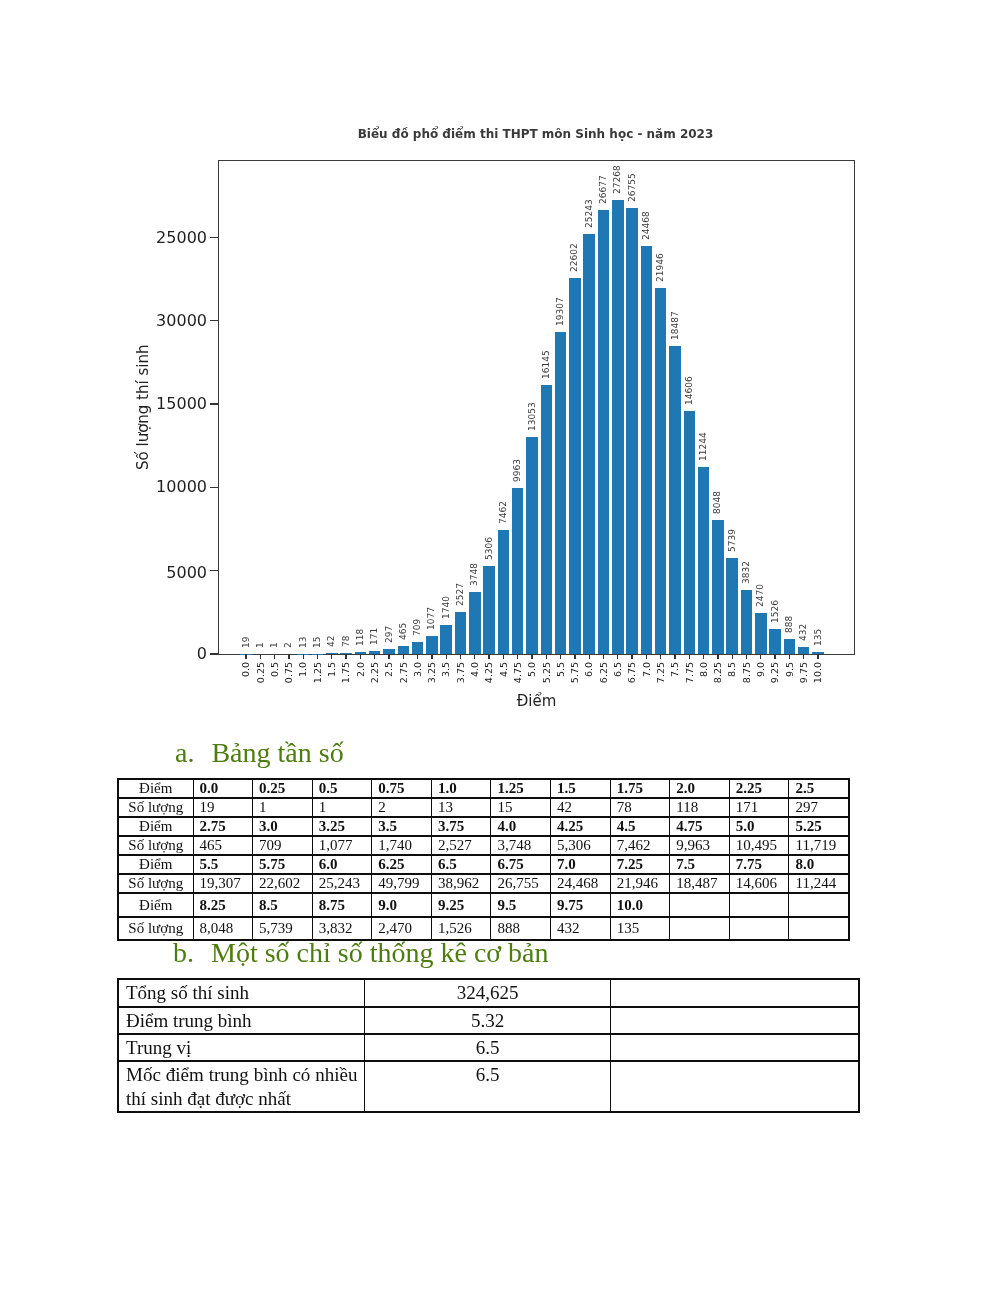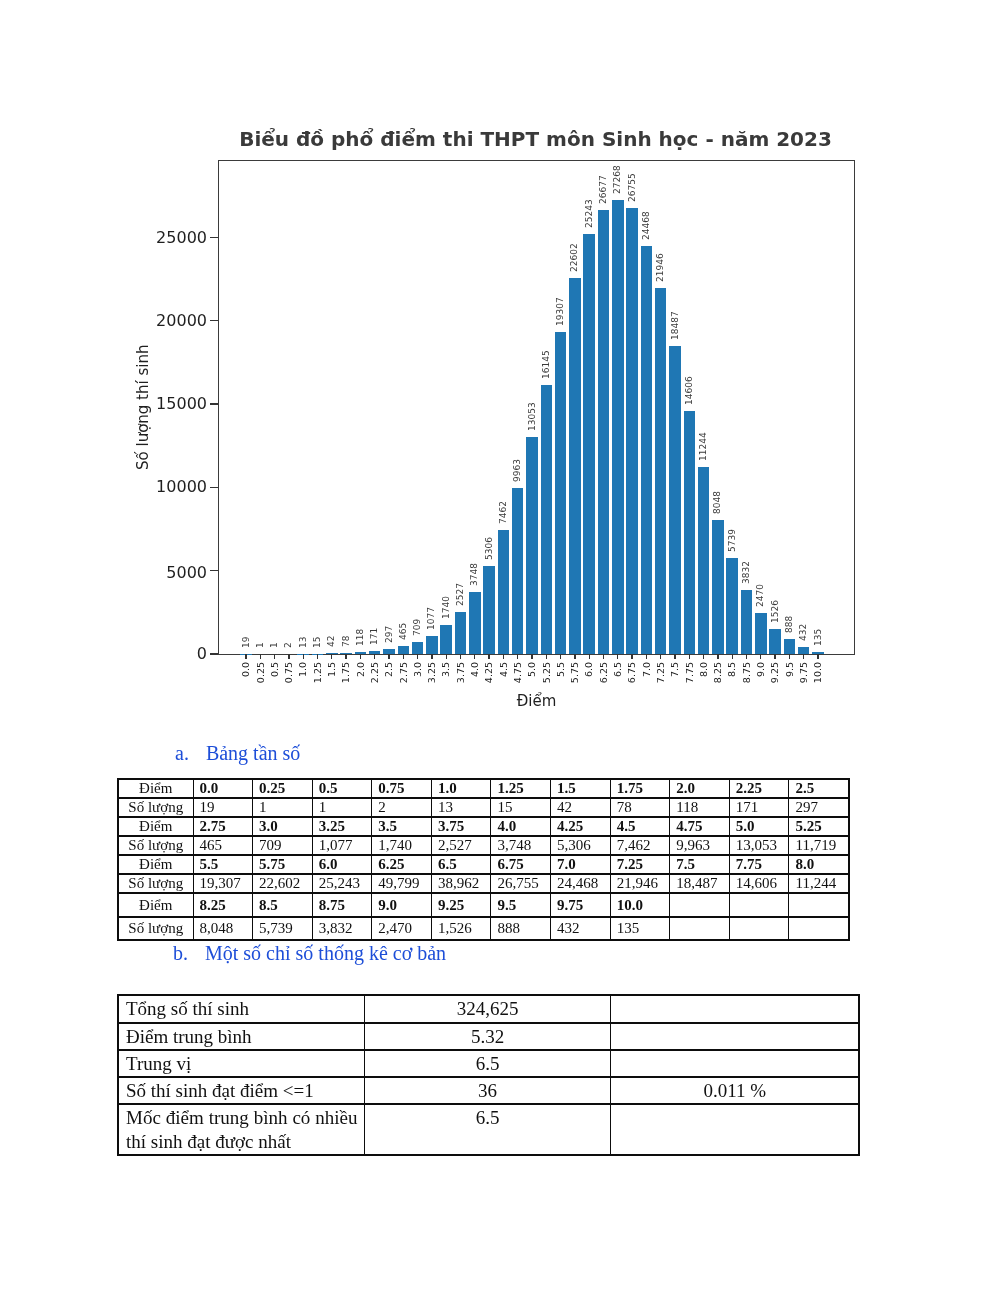--- a/index.html
+++ b/index.html
@@ -3,54 +3,54 @@
 <meta charset="utf-8">
 <style>
   html,body{margin:0;padding:0;}
   body{width:1000px;height:1294px;position:relative;background:#ffffff;
        font-family:"Liberation Serif",serif;overflow:hidden;}
 
   
   .chart, .chart *{font-family:"DejaVu Sans",sans-serif;}
   .chart{position:absolute;left:0;top:0;width:1000px;height:735px;}
   .chart-title{position:absolute;left:218px;top:127px;width:635px;text-align:center;
-               font-size:20px;font-weight:600;color:#3a3a3a;}
+               font-size:12px;font-weight:600;color:#3a3a3a;}
   .plot{position:absolute;left:218px;top:160px;width:635px;height:493px;
         border:1.4px solid #3b3b3b;}
   .bar{position:absolute;}
   .bar-label{position:absolute;font-size:9px;line-height:9px;color:#3a3a3a;
              white-space:nowrap;transform:rotate(-90deg);transform-origin:0 0;}
   .xtick{position:absolute;width:1.3px;height:5px;background:#333;}
   .xtick-label{position:absolute;font-size:9.5px;line-height:9.5px;color:#222;
                white-space:nowrap;transform:rotate(-90deg) translateX(-100%);transform-origin:0 0;}
   .ytick{position:absolute;height:1.3px;width:8px;background:#333;left:-9px;}
   .ytick-label{position:absolute;left:-74px;width:62px;text-align:right;
                font-size:16px;line-height:19px;color:#1f1f1f;}
   .axis-ylabel{position:absolute;font-size:15px;line-height:15px;color:#1f1f1f;
                white-space:nowrap;transform:rotate(-90deg);transform-origin:0 0;}
   .axis-xlabel{position:absolute;left:0;top:531px;width:100%;text-align:center;
                font-size:15px;color:#1f1f1f;}
 
   
-  .heading{position:absolute;color:#1d4ed8;font-size:20px;line-height:26px;white-space:nowrap;}
+  .heading{position:absolute;color:#4d7c0f;font-size:28px;line-height:26px;white-space:nowrap;}
   .heading .htitle{margin-left:17px;}
 
   
   .freq{position:absolute;left:117px;top:778px;width:731px;border-collapse:collapse;
         table-layout:fixed;border:2px solid #0d0d0d;}
   .freq td{border:1.3px solid #0d0d0d;border-top-width:2px;border-bottom-width:2px;
            font-size:15px;padding:0 0 0 6px;white-space:nowrap;overflow:hidden;
            vertical-align:middle;color:#111;}
   .freq td.lbl{text-align:center;padding:0;}
   .freq tr.score td{font-weight:bold;}
   .freq tr.score td.lbl{font-weight:normal;}
 
   
   .stats{position:absolute;left:117px;top:978px;width:741px;border-collapse:collapse;
-         table-layout:fixed;border:2.2px solid #0d0d0d;margin-top:16px;}
+         table-layout:fixed;border:2.2px solid #0d0d0d;}
   .stats td{border:1.6px solid #0d0d0d;border-top-width:2.2px;border-bottom-width:2.2px;
             font-size:19px;line-height:24px;vertical-align:top;padding:1px 6px 0 7px;color:#111;}
   .stats td.lbl{text-align:justify;}
   .stats td.val,.stats td.pct{text-align:center;}
 </style>
 </head>
 <body>
 
 <div class="chart">
   <div class="chart-title">Biểu đồ phổ điểm thi THPT môn Sinh học - năm 2023</div>
@@ -59,21 +59,21 @@
     <div class="axis-xlabel">Điểm</div>
   <div class="ytick" style="top: 492.3px;"></div>
       <div class="ytick-label" style="top: 483px;">0</div>
       <div class="ytick" style="top: 409.023px;"></div>
       <div class="ytick-label" style="top: 402px;">5000</div>
       <div class="ytick" style="top: 325.746px;"></div>
       <div class="ytick-label" style="top: 316.446px;">10000</div>
       <div class="ytick" style="top: 242.469px;"></div>
       <div class="ytick-label" style="top: 233.169px;">15000</div>
       <div class="ytick" style="top: 159.192px;"></div>
-      <div class="ytick-label" style="top: 149.892px;">20000</div>
+      <div class="ytick-label" style="top: 149.892px;">30000</div>
       <div class="ytick" style="top: 75.9149px;"></div>
       <div class="ytick-label" style="top: 66.6149px;">25000</div>
       <div class="bar" style="left: 21.25px; top: 492.684px; width: 11.5px; height: 0.316453px; background: rgb(31, 119, 180);"></div>
       <span class="bar-label" style="left: 22.5px; top: 486.684px;">19</span>
       <div class="xtick" style="left: 26.35px; top: 493px;"></div>
       <span class="xtick-label" style="left: 22.25px; top: 501px;">0.0</span>
       <div class="bar" style="left: 35.55px; top: 492.983px; width: 11.5px; height: 0.0166554px; background: rgb(31, 119, 180);"></div>
       <span class="bar-label" style="left: 36.8px; top: 486.983px;">1</span>
       <div class="xtick" style="left: 40.65px; top: 493px;"></div>
       <span class="xtick-label" style="left: 36.55px; top: 501px;">0.25</span>
@@ -302,21 +302,21 @@
         <td class="lbl">Số lượng</td>
         <td>465</td>
         <td>709</td>
         <td>1,077</td>
         <td>1,740</td>
         <td>2,527</td>
         <td>3,748</td>
         <td>5,306</td>
         <td>7,462</td>
         <td>9,963</td>
-        <td>13,053</td>
+        <td>10,495</td>
         <td>11,719</td>
       </tr>
       <tr class="score" style="height: 18px;">
         <td class="lbl">Điểm</td>
         <td>5.5</td>
         <td>5.75</td>
         <td>6.0</td>
         <td>6.25</td>
         <td>6.5</td>
         <td>6.75</td>
@@ -390,24 +390,19 @@
       <tr style="height: 26px;">
         <td class="lbl">Điểm trung bình</td>
         <td class="val">5.32</td>
         <td class="pct"></td>
       </tr>
       <tr style="height: 24px;">
         <td class="lbl">Trung vị</td>
         <td class="val">6.5</td>
         <td class="pct"></td>
       </tr>
-      <tr style="height: 25px;">
-        <td class="lbl">Số thí sinh đạt điểm &lt;=1</td>
-        <td class="val">36</td>
-        <td class="pct">0.011 %</td>
-      </tr>
       <tr style="height: 49px;">
         <td class="lbl">Mốc điểm trung bình có nhiều thí sinh đạt được nhất</td>
         <td class="val">6.5</td>
         <td class="pct"></td>
       </tr>
     </tbody>
 </table>
 
 </body></html>

